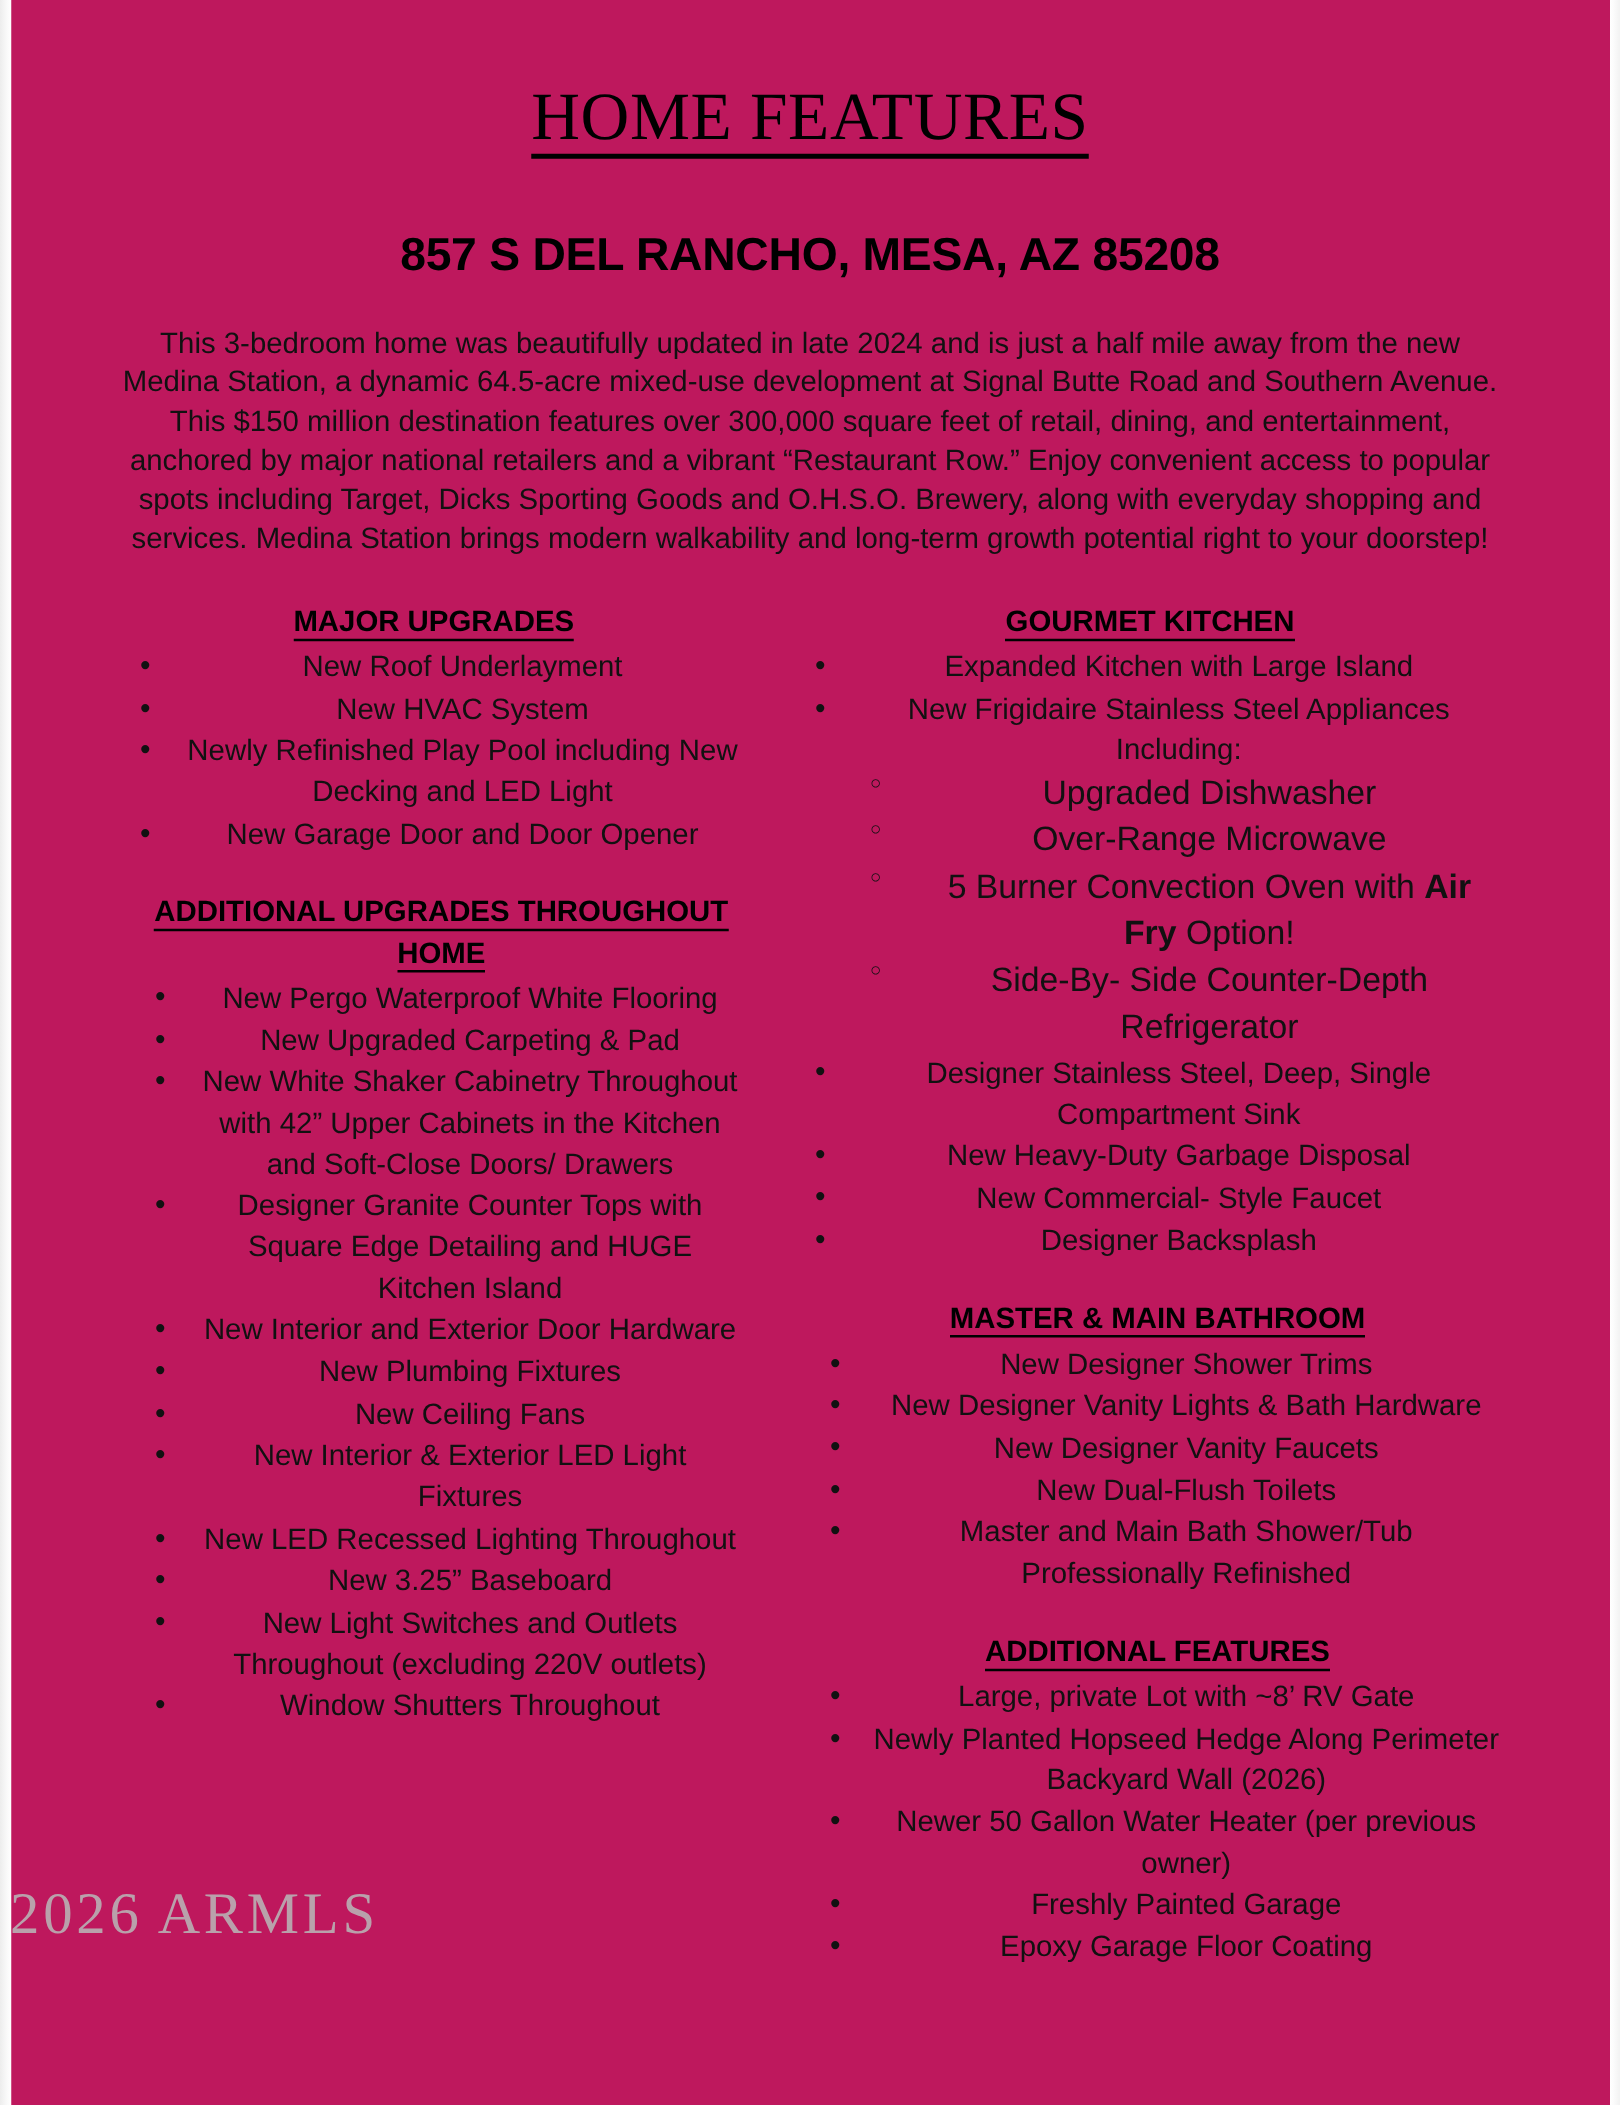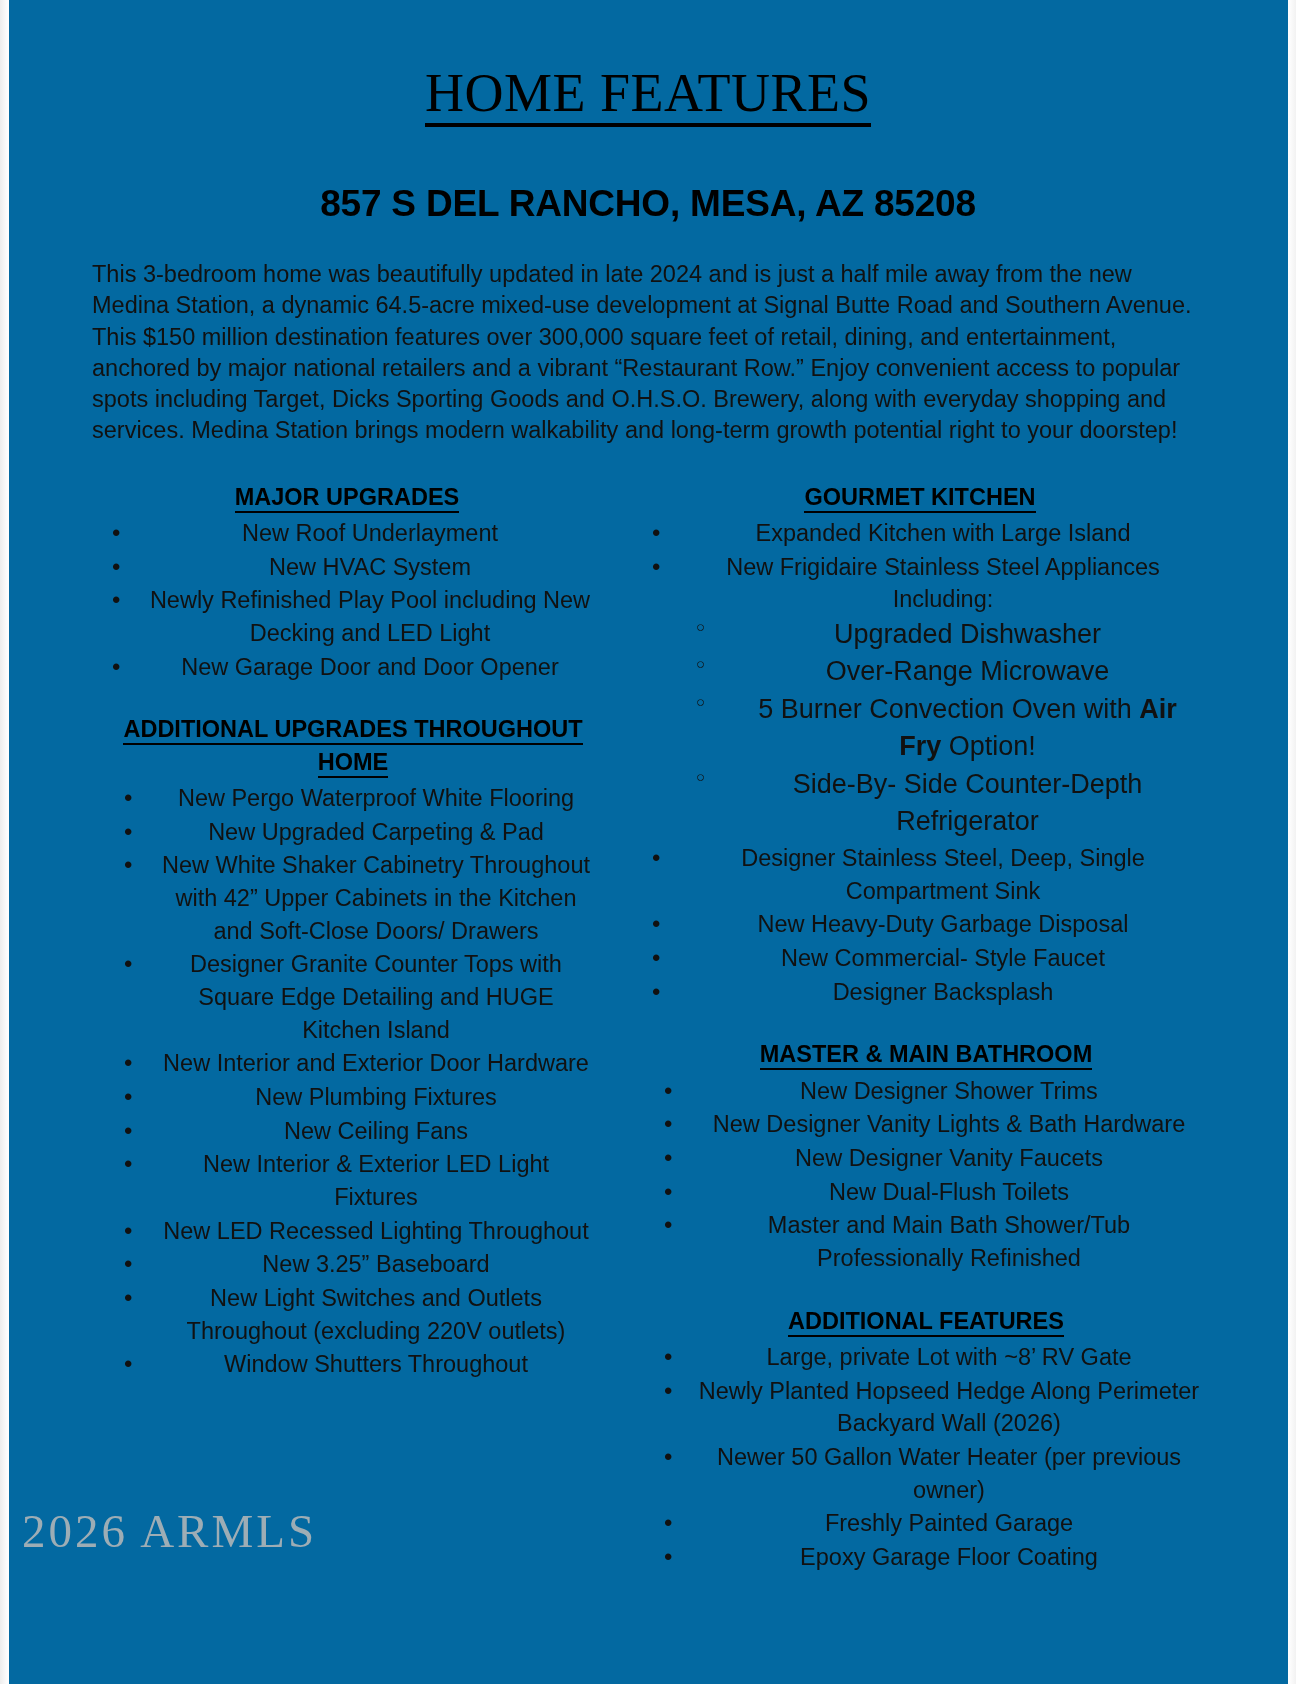--- a/index.html
+++ b/index.html
@@ -9,21 +9,21 @@
     background: #ffffff;
   }
   body {
     font-family: "Liberation Sans", sans-serif;
     color: #0d0d0d;
   }
   .page {
     position: relative;
     width: 1296px;
     height: 1684px;
-    background: #0369a1;
+    background: #be185d;
     overflow: hidden;
     box-sizing: border-box;
   }
   
   .page::before {
     content: "";
     position: absolute;
     left: 0; top: 0;
     width: 9px; height: 100%;
     background: linear-gradient(to right, #ededed, #fbfbfb 70%, #ffffff);
@@ -61,21 +61,21 @@
     font-weight: bold;
     letter-spacing: -0.2px;
     margin: 0;
     padding-top: 56px;
     color: #000;
   }
 
   .intro {
     margin: 0;
     padding: 34px 92px 0 92px;
-    text-align: left;
+    text-align: center;
     font-size: 23.5px;
     line-height: 1.33;
     color: #111;
   }
 
   
   .columns {
     display: flex;
     padding: 34px 40px 0 40px;
     align-items: flex-start;
@@ -153,21 +153,21 @@
     left: 10px;
     top: 1px;
     font-size: 15px;
     color: #111;
   }
   b.strong { font-weight: bold; }
 
   
   .watermark {
     position: absolute;
-    left: 22px;
+    left: 8px;
     bottom: 126px;
     font-family: "Liberation Serif", serif;
     font-size: 47px;
     letter-spacing: 3px;
     color: #b9b9b9;
     opacity: 0.85;
     white-space: nowrap;
     user-select: none;
   }
 </style>

